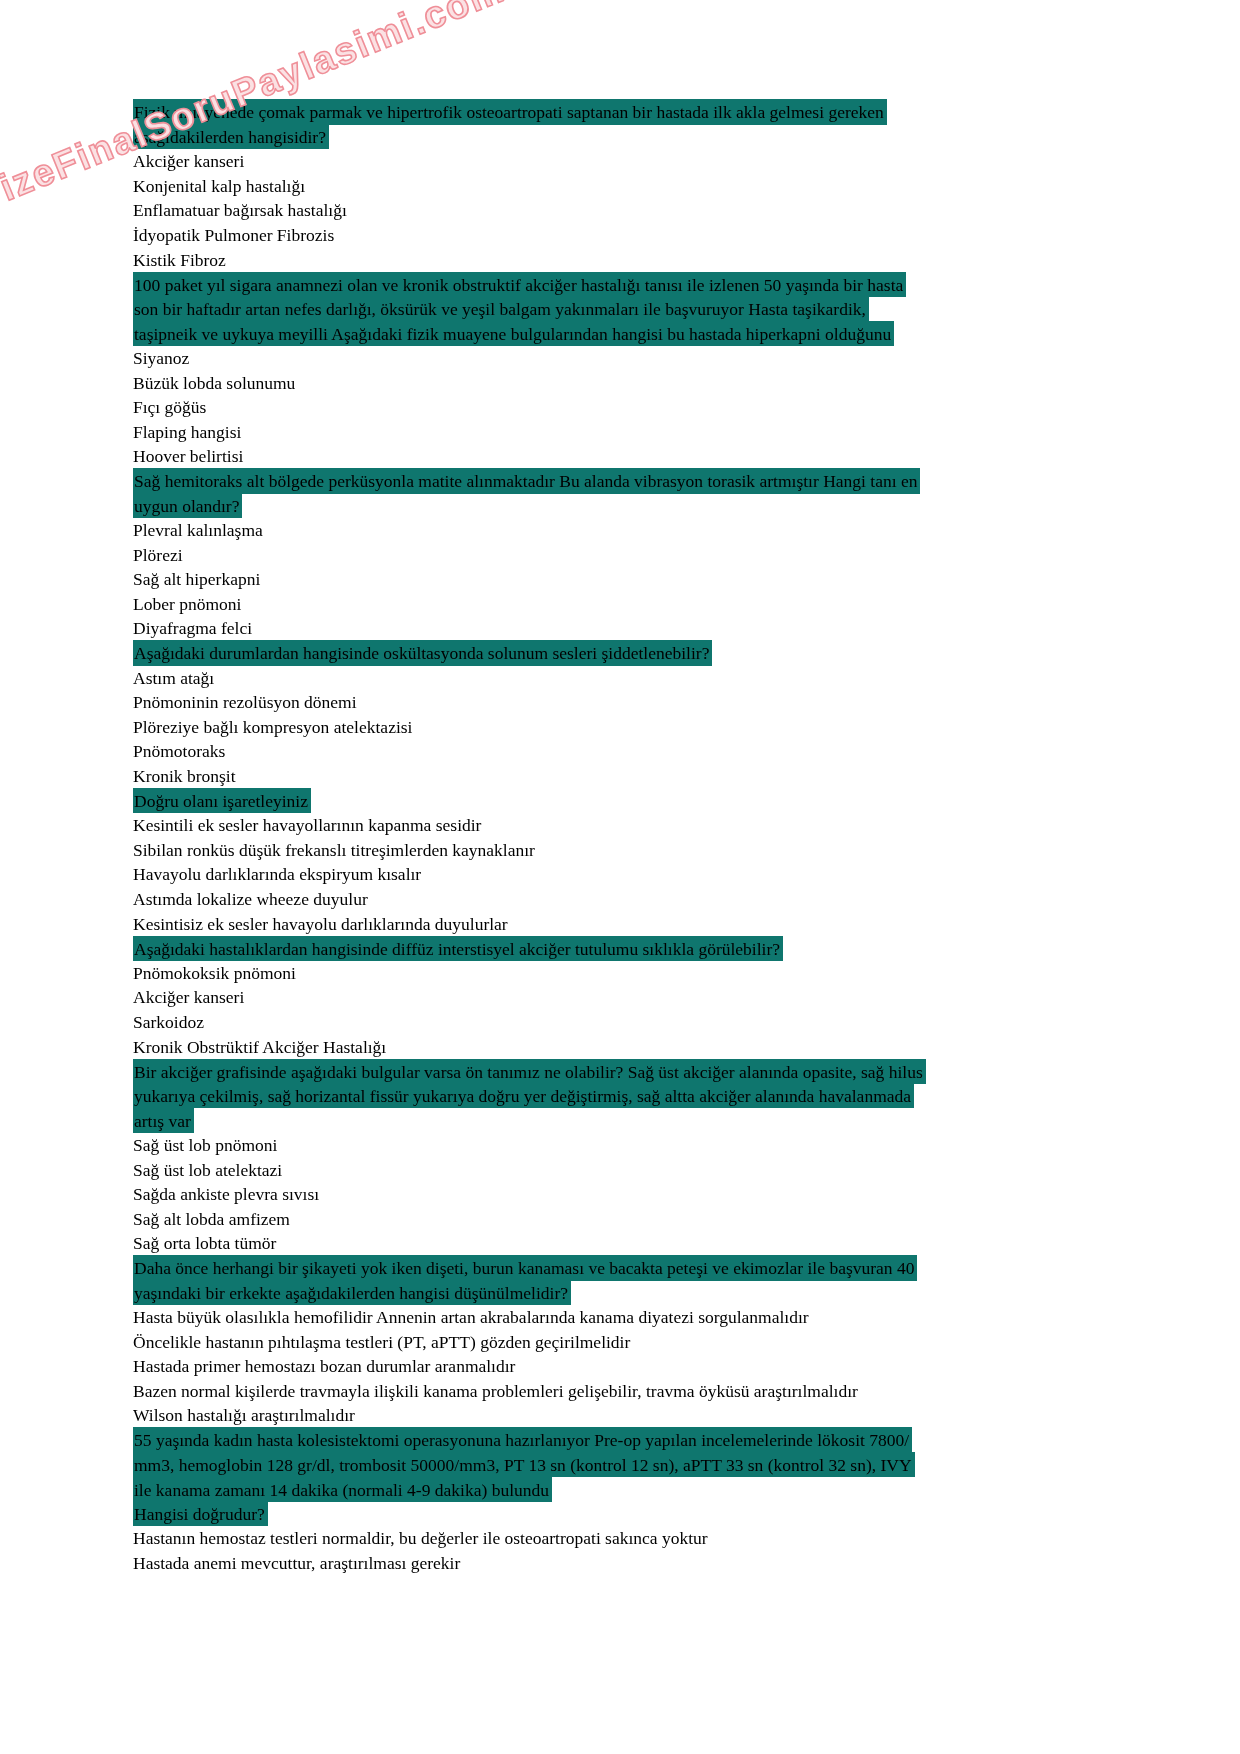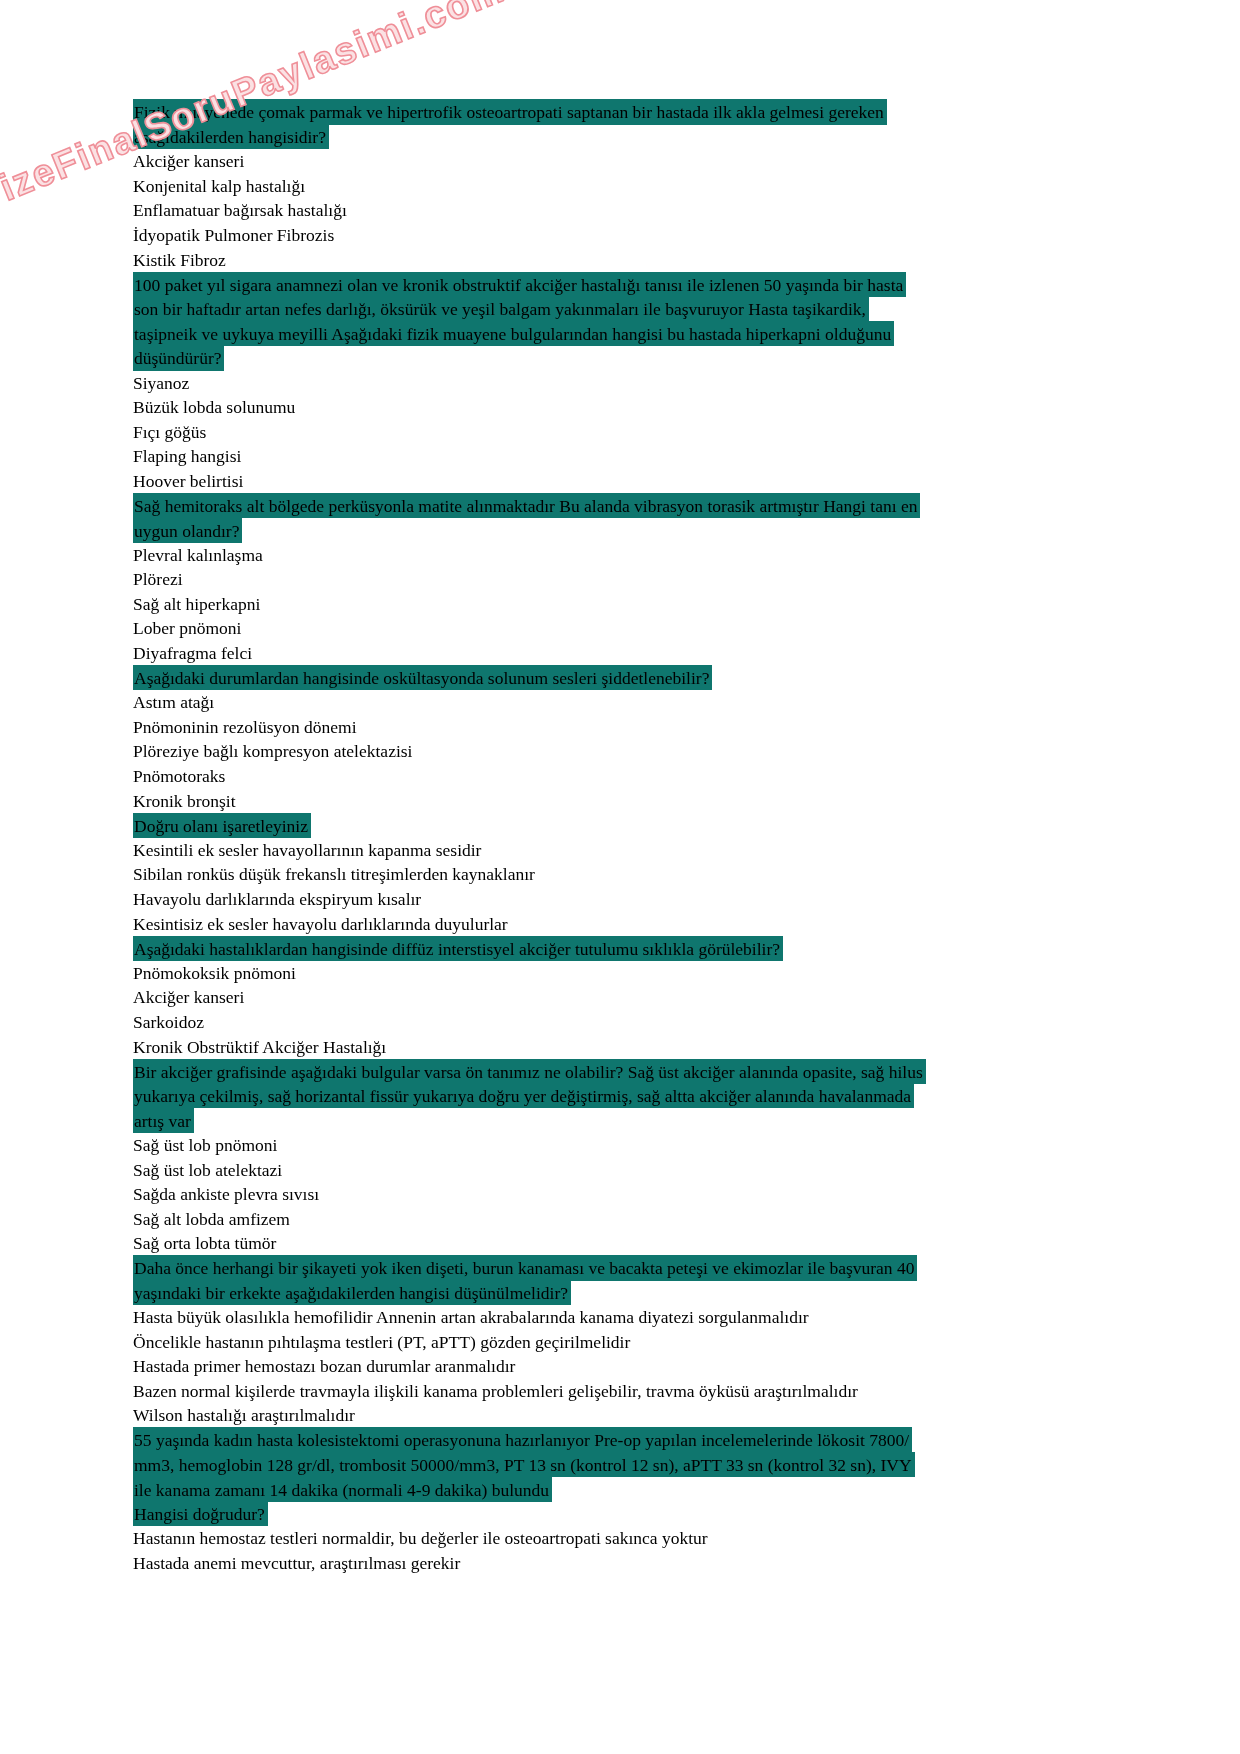--- a/index.html
+++ b/index.html
@@ -58,21 +58,20 @@
     <div class="line"><span class="hl">Fizik muayenede çomak parmak ve hipertrofik osteoartropati saptanan bir hastada ilk akla gelmesi gereken</span></div>
     <div class="line"><span class="hl">aşağıdakilerden hangisidir?</span></div>
     <div class="line"><span>Akciğer kanseri</span></div>
     <div class="line"><span>Konjenital kalp hastalığı</span></div>
     <div class="line"><span>Enflamatuar bağırsak hastalığı</span></div>
     <div class="line"><span>İdyopatik Pulmoner Fibrozis</span></div>
     <div class="line"><span>Kistik Fibroz</span></div>
     <div class="line"><span class="hl">100 paket yıl sigara anamnezi olan ve kronik obstruktif akciğer hastalığı tanısı ile izlenen 50 yaşında bir hasta</span></div>
     <div class="line"><span class="hl">son bir haftadır artan nefes darlığı, öksürük ve yeşil balgam yakınmaları ile başvuruyor Hasta taşikardik,</span></div>
     <div class="line"><span class="hl">taşipneik ve uykuya meyilli Aşağıdaki fizik muayene bulgularından hangisi bu hastada hiperkapni olduğunu</span></div>
-    <div class="line"><span class="hl">düşündürür?</span></div>
     <div class="line"><span>Siyanoz</span></div>
     <div class="line"><span>Büzük lobda solunumu</span></div>
     <div class="line"><span>Fıçı göğüs</span></div>
     <div class="line"><span>Flaping hangisi</span></div>
     <div class="line"><span>Hoover belirtisi</span></div>
     <div class="line"><span class="hl">Sağ hemitoraks alt bölgede perküsyonla matite alınmaktadır Bu alanda vibrasyon torasik artmıştır Hangi tanı en</span></div>
     <div class="line"><span class="hl">uygun olandır?</span></div>
     <div class="line"><span>Plevral kalınlaşma</span></div>
     <div class="line"><span>Plörezi</span></div>
     <div class="line"><span>Sağ alt hiperkapni</span></div>
@@ -81,20 +80,21 @@
     <div class="line"><span class="hl">Aşağıdaki durumlardan hangisinde oskültasyonda solunum sesleri şiddetlenebilir?</span></div>
     <div class="line"><span>Astım atağı</span></div>
     <div class="line"><span>Pnömoninin rezolüsyon dönemi</span></div>
     <div class="line"><span>Plöreziye bağlı kompresyon atelektazisi</span></div>
     <div class="line"><span>Pnömotoraks</span></div>
     <div class="line"><span>Kronik bronşit</span></div>
     <div class="line"><span class="hl">Doğru olanı işaretleyiniz</span></div>
     <div class="line"><span>Kesintili ek sesler havayollarının kapanma sesidir</span></div>
     <div class="line"><span>Sibilan ronküs düşük frekanslı titreşimlerden kaynaklanır</span></div>
     <div class="line"><span>Havayolu darlıklarında ekspiryum kısalır</span></div>
+    <div class="line"><span>Astımda lokalize wheeze duyulur</span></div>
     <div class="line"><span>Kesintisiz ek sesler havayolu darlıklarında duyulurlar</span></div>
     <div class="line"><span class="hl">Aşağıdaki hastalıklardan hangisinde diffüz interstisyel akciğer tutulumu sıklıkla görülebilir?</span></div>
     <div class="line"><span>Pnömokoksik pnömoni</span></div>
     <div class="line"><span>Akciğer kanseri</span></div>
     <div class="line"><span>Sarkoidoz</span></div>
     <div class="line"><span>Kronik Obstrüktif Akciğer Hastalığı</span></div>
     <div class="line"><span class="hl">Bir akciğer grafisinde aşağıdaki bulgular varsa ön tanımız ne olabilir? Sağ üst akciğer alanında opasite, sağ hilus</span></div>
     <div class="line"><span class="hl">yukarıya çekilmiş, sağ horizantal fissür yukarıya doğru yer değiştirmiş, sağ altta akciğer alanında havalanmada</span></div>
     <div class="line"><span class="hl">artış var</span></div>
     <div class="line"><span>Sağ üst lob pnömoni</span></div>

